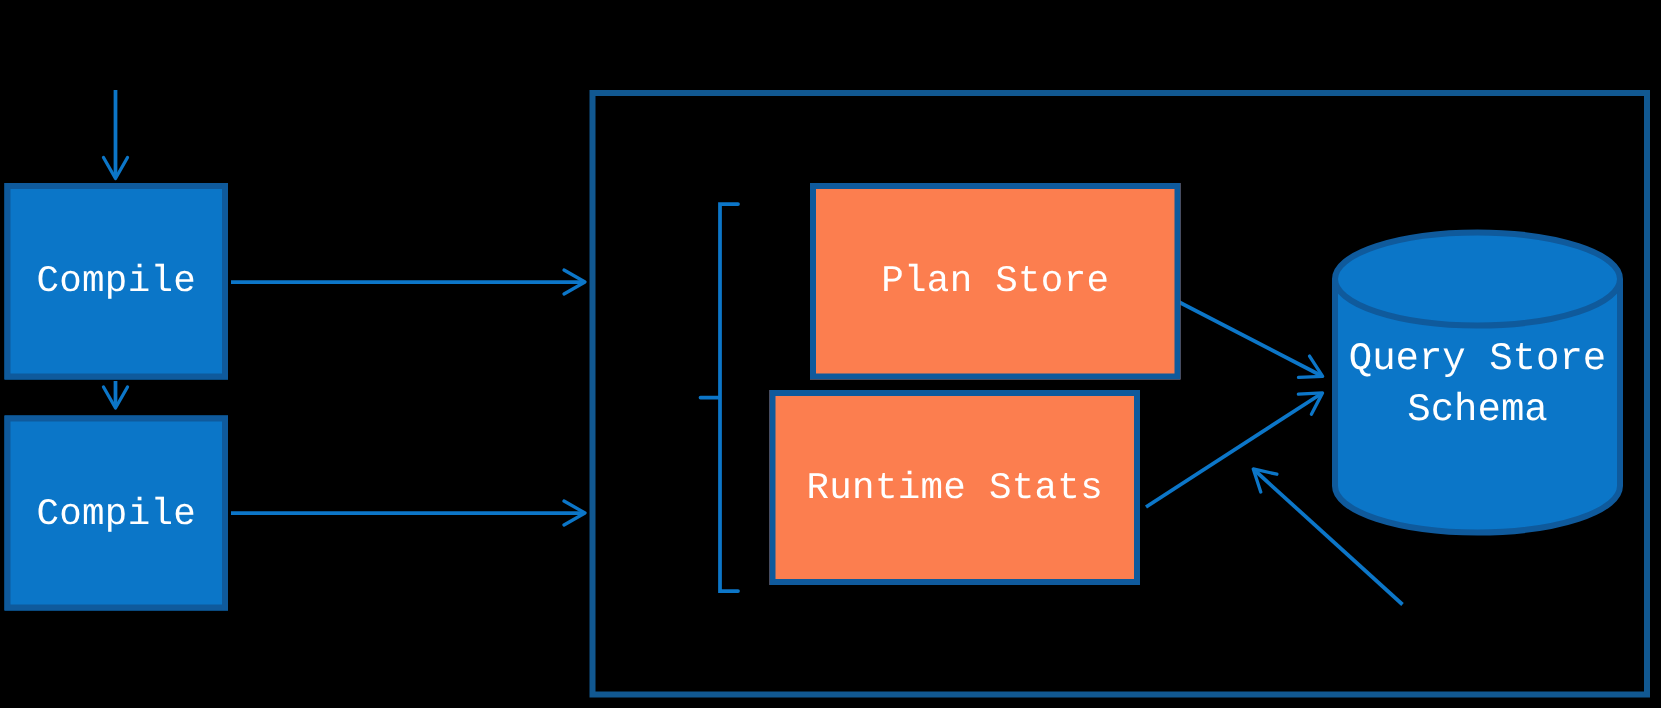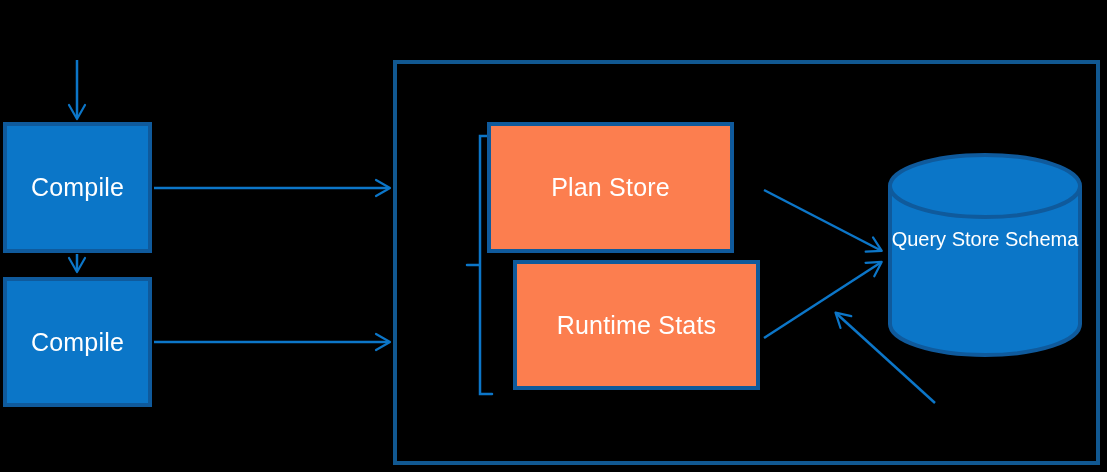--- a/index.html
+++ b/index.html
@@ -12,21 +12,21 @@
     --text-white: #FFFFFF;
   }
   * { box-sizing: border-box; margin: 0; padding: 0; }
   html, body { background: var(--background); }
   .stage {
     position: relative;
     width: 1107px;
     height: 472px;
     background: var(--background);
     overflow: hidden;
-    font-family: Liberation Sans, sans-serif;
+    font-family: Liberation Mono, monospace;
   }
   .layer {
     position: absolute;
     left: 0; top: 0;
     width: 1107px; height: 472px;
     pointer-events: none;
   }
   .node {
     position: absolute;
     display: flex;
@@ -39,41 +39,41 @@
   .node-blue {
     background: var(--node-blue);
     border: 4px solid var(--border-blue);
   }
   .node-orange {
     background: var(--node-orange);
     border: 4px solid var(--border-blue);
   }
   .box-compile  { left: 3px;   top: 122px; width: 149px; height: 131px; }
   .box-execute  { left: 3px;   top: 277px; width: 149px; height: 130px; }
-  .box-plan     { left: 487px; top: 122px; width: 247px; height: 131px; }
+  .box-plan     { left: 540px; top: 122px; width: 247px; height: 131px; }
   .box-runtime  { left: 513px; top: 260px; width: 247px; height: 130px; }
   .container-box {
     position: absolute;
     left: 393px; top: 60px;
     width: 707px; height: 405px;
     border: 4px solid var(--outer-border);
     background: transparent;
   }
   .connector { stroke: var(--arrow-blue); stroke-width: 2.5; fill: none; }
   .bracket   { stroke: var(--arrow-blue); stroke-width: 2.5; fill: none; stroke-linecap: round; }
   .cyl-fill   { fill: var(--node-blue); }
   .cyl-stroke { stroke: var(--border-blue); stroke-width: 4; fill: none; }
   .cyl-top    { fill: var(--node-blue); stroke: var(--border-blue); stroke-width: 4; }
   .arrowhead-glyph { stroke: var(--arrow-blue); fill: none; stroke-linecap: round; stroke-linejoin: round; }
   .cylinder-label {
     position: absolute;
     left: 885px; top: 222px;
     width: 200px;
     color: var(--text-white);
-    font-size: 20px;
+    font-size: 26px;
     line-height: 34px;
     text-align: center;
   }
 </style>
 </head>
 <body>
 
 <div class="stage">
 
   <div class="container-box"></div>

